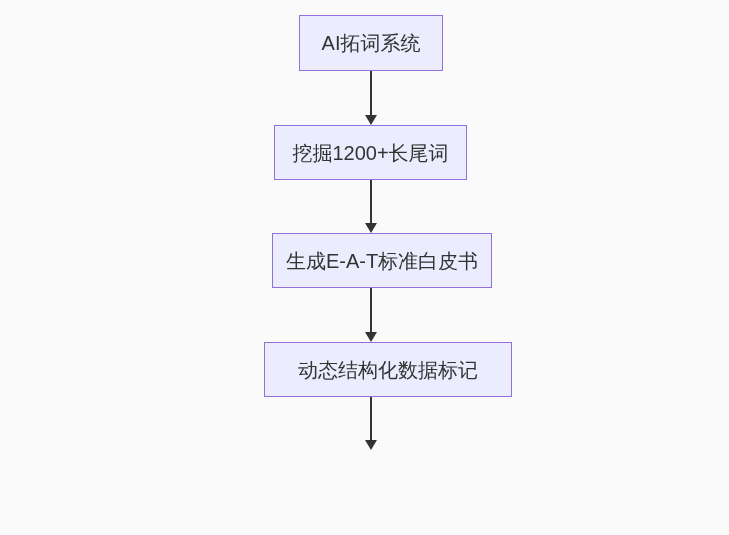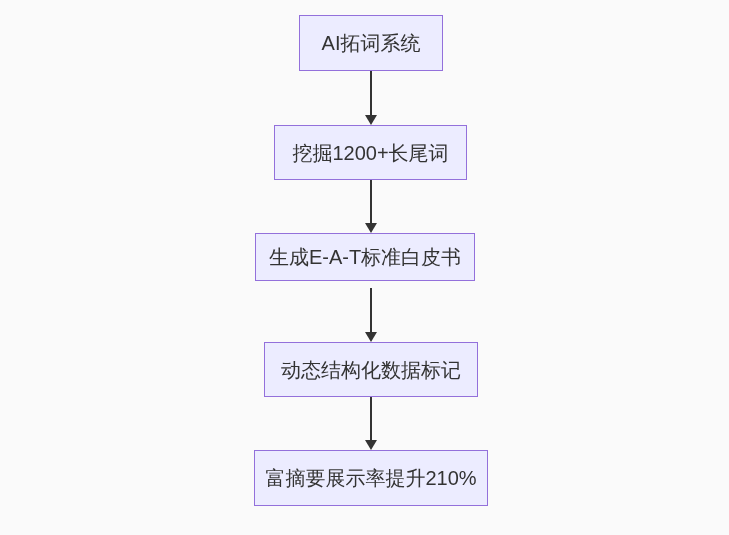--- a/index.html
+++ b/index.html
@@ -24,22 +24,22 @@
     background: var(--node-fill, #ECECFF);
     border: 1px solid var(--node-border, #9370DB);
     color: var(--text, #333333);
     font-size: 20px;
     line-height: 1;
     white-space: nowrap;
     text-align: center;
   }
   .node-1 { left: 299px; top: 15px;  width: 144px; height: 56px; }
   .node-2 { left: 274px; top: 125px; width: 193px; height: 55px; }
-  .node-3 { left: 255px; top: 233px; width: 220px; height: 48px; }
-  .node-4 { left: 264px; top: 342px; width: 214px; height: 55px; }
+  .node-3 { left: 272px; top: 233px; width: 220px; height: 55px; }
+  .node-4 { left: 264px; top: 342px; width: 248px; height: 55px; }
   .node-5 { left: 254px; top: 450px; width: 234px; height: 56px; }
 
   .edge-line {
     position: absolute;
     left: 370px;
     width: 2px;
     background: var(--edge-line, #333333);
   }
   .edge-line-1 { top: 71px;  height: 46px; }
   .edge-line-2 { top: 180px; height: 45px; }
@@ -86,17 +86,14 @@
   <div class="edge-line edge-line-3"></div>
   <div class="arrowhead arrowhead-3"></div>
 
   <div class="node node-4">
     <span>动态结构化数据标记</span>
   </div>
 
   <div class="edge-line edge-line-4"></div>
   <div class="arrowhead arrowhead-4"></div>
 
-  <div class="node node-5">
-    <span>富摘要展示率提升210%</span>
-  </div>
 
 </div>
 
 </body></html>

